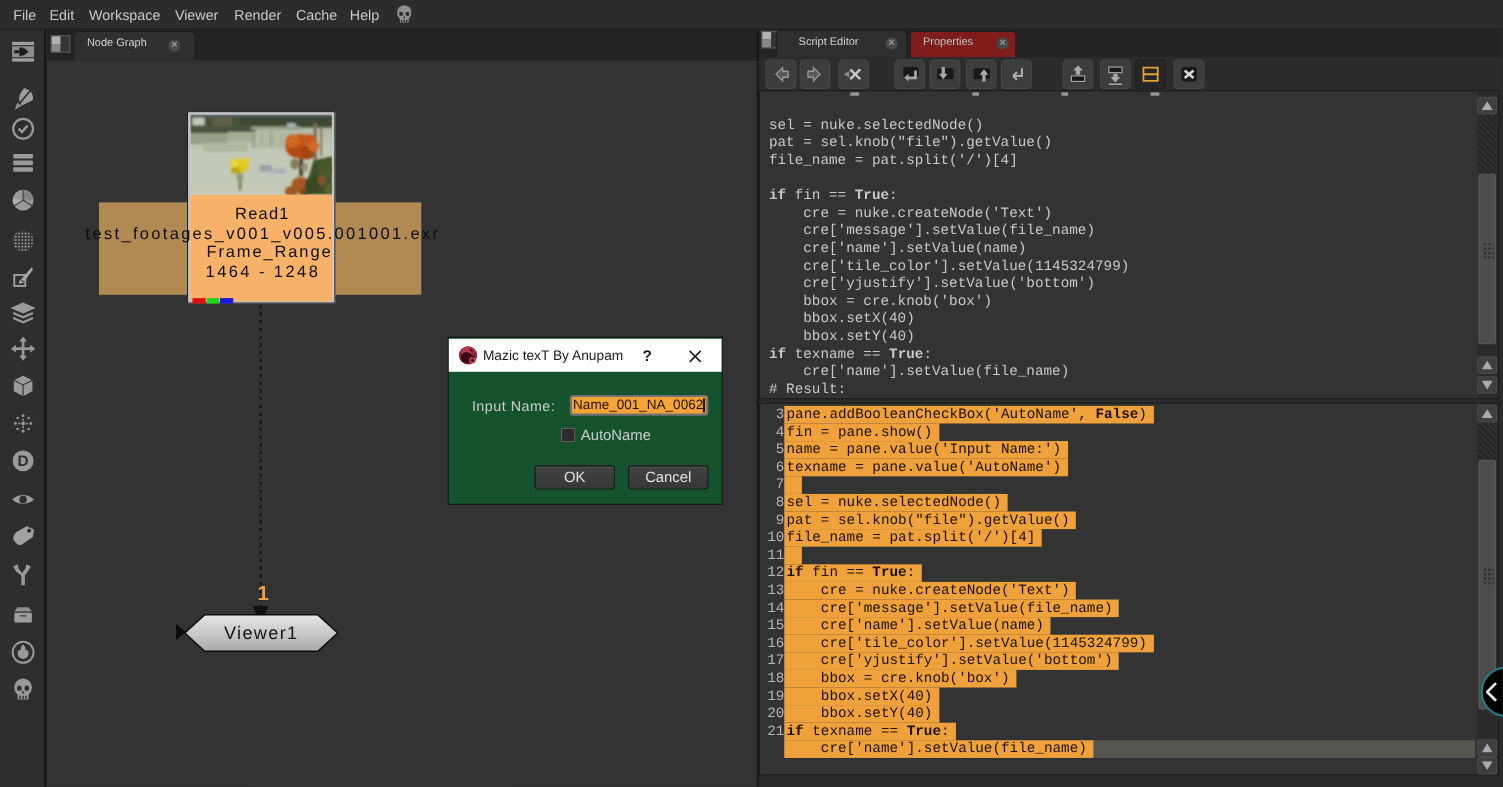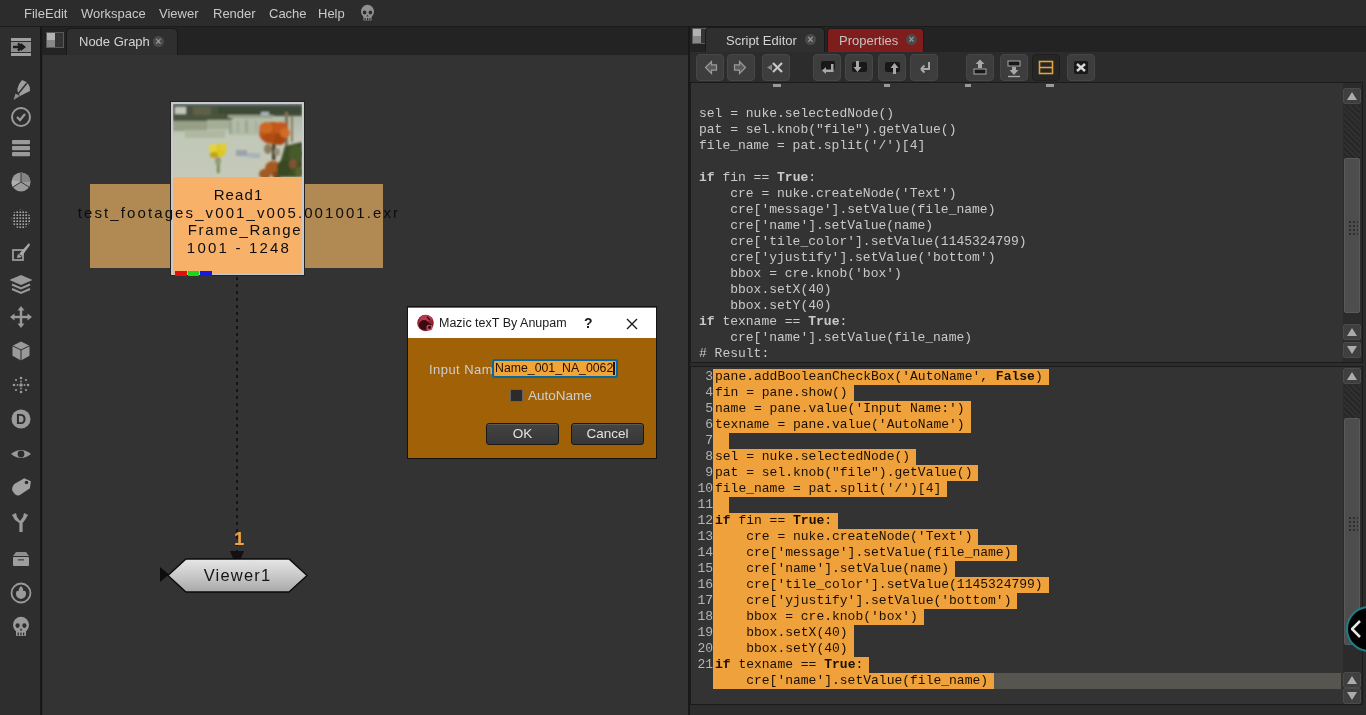--- a/index.html
+++ b/index.html
@@ -9,21 +9,21 @@
 .abs { position:absolute; }
 
 #menubar { position:absolute; left:0; top:0; width:1366px; height:27px; background:#2c2c2c; border-bottom:1px solid #1b1b1b; }
 .mitem { position:absolute; top:6px; font-size:13px; color:#c9c9c9; }
 
 #ltool { position:absolute; left:0; top:27px; width:42px; height:688px; background:#2e2e2e; border-right:2px solid #171717; }
 .licon { position:absolute; left:10px; width:22px; height:22px; }
 
 #ngtabs { position:absolute; left:42px; top:27px; width:646px; height:28px; background:#232323; }
 #ngtab { position:absolute; left:66px; top:1px; width:112px; height:27px; background:#2f2f2f; border:1px solid #191919; border-bottom:none; border-radius:5px 5px 0 0; }
-.tabtxt { font-size:13px; color:#d4d4d4; }
+.tabtxt { font-size:10px; color:#d4d4d4; }
 .closex { position:absolute; width:11px; height:11px; border-radius:6px; background:#4a4a4a; color:#9a9a9a; font-size:10px; line-height:11px; text-align:center; font-weight:bold; }
 .paneicon { position:absolute; width:18px; height:16px; background:#343434; border:1px solid #5a5a5a; }
 .paneicon .pl1 { position:absolute; left:0; top:0; width:8px; height:7px; background:#b2b2b2; }
 .paneicon .pl2 { position:absolute; left:0; top:7px; width:8px; height:7px; background:#888888; }
 
 #ngraph { position:absolute; left:43px; top:55px; width:772px; height:660px; background:#333333; }
 
 #rpanel { position:absolute; left:688px; top:27px; width:678px; height:688px; background:#2c2c2c; border-left:2px solid #191919; }
 #rtabs { position:absolute; left:0px; top:0px; width:676px; height:25px; background:#232323; }
 #rtoolbar { position:absolute; left:0px; top:25px; width:676px; height:59px; background:#2c2c2c; }
@@ -39,30 +39,30 @@
 .sdots { position:absolute; left:3px; width:10px; height:16px;
   background-image:radial-gradient(circle, #2d2d2d 1px, transparent 1.2px);
   background-size:4px 4px; }
 
 .oline { position:absolute; left:0; height:16px; white-space:pre; }
 .onum { position:absolute; left:0; top:0; width:25px; text-align:right; color:#b4b4b4; font-family:"Liberation Mono", monospace; font-size:13px; line-height:16px; }
 .ocode { position:absolute; left:22px; top:0; font-family:"Liberation Mono", monospace; font-size:13px; line-height:16px; color:#1c1000; background:#efa23c; padding:0 6px 0 2px; z-index:2; }
 .onum { width:22px; }
 .curbar { left:22px; top:0; width:628px; height:16px; background:#56554f; z-index:1; }
 
-#dialog { position:absolute; left:408px; top:307px; width:248px; height:151px; background:#a16207; box-shadow:0 0 0 1px #131313; }
+#dialog { position:absolute; left:408px; top:307px; width:248px; height:151px; background:#14532d; box-shadow:0 0 0 1px #131313; }
 #dtitle { position:absolute; left:0; top:1px; width:248px; height:30px; background:#ffffff; }
 .dbtn { position:absolute; top:0; width:73px; height:22px; background:linear-gradient(#434343,#373737); border:1px solid #181818; border-radius:3px; box-shadow:inset 0 1px 0 #5a5a5a; color:#e2e2e2; font-size:13.5px; text-align:center; line-height:20px; }
 </style>
 </head>
 <body>
 <div id="root">
 
 <div id="menubar">
-  <span class="mitem" style="left:24px;">File</span>
+  <span class="mitem" style="left:12px;">File</span>
   <span class="mitem" style="left:45px;">Edit</span>
   <span class="mitem" style="left:81px;">Workspace</span>
   <span class="mitem" style="left:159px;">Viewer</span>
   <span class="mitem" style="left:213px;">Render</span>
   <span class="mitem" style="left:269px;">Cache</span>
   <span class="mitem" style="left:318px;">Help</span>
   <svg class="abs" style="left:359px;top:4px;" width="17" height="19" viewBox="0 0 17 19">
     <ellipse cx="8.5" cy="7.5" rx="6.5" ry="6.8" fill="#909090"></ellipse>
     <rect x="4.5" y="11" width="8" height="5.5" fill="#909090"></rect>
     <ellipse cx="5.6" cy="8.6" rx="1.8" ry="2" fill="#2c2c2c"></ellipse>
@@ -285,21 +285,21 @@
   <div class="abs" style="left:130px;top:122px;width:129px;height:97px;background:#f7b169;"></div>
 
   <div class="abs" style="left:132px;top:216px;width:12px;height:5px;background:#e01010;"></div>
   <div class="abs" style="left:145px;top:216px;width:11px;height:5px;background:#18d818;"></div>
   <div class="abs" style="left:157px;top:216px;width:12px;height:5px;background:#1818e0;"></div>
 
   <div class="abs" style="left:-60px;top:131px;width:510px;text-align:center;color:#0d0d0d;font-size:15px;line-height:17.6px;letter-spacing:1.1px;">
     <span style="margin-left:1px;">Read1</span><br>
     <span style="letter-spacing:2.1px;margin-left:2px;">test_footages_v001_v005.001001.exr</span><br>
     <span style="letter-spacing:1.7px;margin-left:14px;">Frame_Range</span><br>
-    <span style="letter-spacing:2.2px;margin-left:2px;">1001 - 1248</span>
+    <span style="letter-spacing:2.2px;margin-left:2px;">1464 - 1248</span>
   </div>
 
   <div class="abs" style="left:193px;top:222px;width:2px;height:276px;background:repeating-linear-gradient(#141414 0 3px,transparent 3px 7px);"></div>
 
   <svg class="abs" style="left:186px;top:496px;" width="16" height="17" viewBox="0 0 16 17">
     <polygon points="1,0 15,0 8,17" fill="#111"></polygon>
   </svg>
 
   <div class="abs" style="left:191px;top:473px;font-size:18.5px;font-weight:bold;color:#efa23f;">1</div>
 
@@ -494,21 +494,21 @@
       <circle cx="12.5" cy="13.5" r="1.4" fill="#2a060c"></circle>
       <path d="M10,3 L13,6 M11,9 L14,11" stroke="#2a060c" stroke-width="1.2"></path>
     </svg>
     <span class="abs" style="left:31px;top:8px;font-size:12.5px;color:#1b1b1b;">Mazic texT By Anupam</span>
     <span class="abs" style="left:176px;top:7px;font-size:14px;font-weight:bold;color:#1b1b1b;">?</span>
     <svg class="abs" style="left:218px;top:10px;" width="12" height="12" viewBox="0 0 12 12">
           <path d="M1,1 L11,11 M11,1 L1,11" stroke="#1b1b1b" stroke-width="1.4"></path>
         </svg>
   </div>
   <span class="abs" style="left:21px;top:55px;font-size:13px;letter-spacing:0.45px;color:#cdcdcd;">Input Name:</span>
-  <div class="abs" style="left:84px;top:52px;width:126px;height:19px;background:#f2a437;border:2px solid #0369a1;border-radius:3px;overflow:hidden;">
+  <div class="abs" style="left:110px;top:52px;width:126px;height:19px;background:#f2a437;border:2px solid #737373;border-radius:3px;overflow:hidden;">
     <span class="abs" style="left:1px;top:0px;font-size:12.3px;color:#221200;white-space:nowrap;">Name_001_NA_0062</span>
     <div class="abs" style="left:119px;top:1px;width:1.5px;height:13px;background:#221200;"></div>
   </div>
   <div class="abs" style="left:102px;top:82px;width:13px;height:13px;background:#2b2b2b;border:1px solid #636363;"></div>
   <span class="abs" style="left:120px;top:81px;font-size:13.5px;color:#cdcdcd;">AutoName</span>
   <div class="dbtn" style="left:78px;top:116px;">OK</div>
   <div class="dbtn" style="left:163px;top:116px;">Cancel</div>
 </div>
 
 </div>

